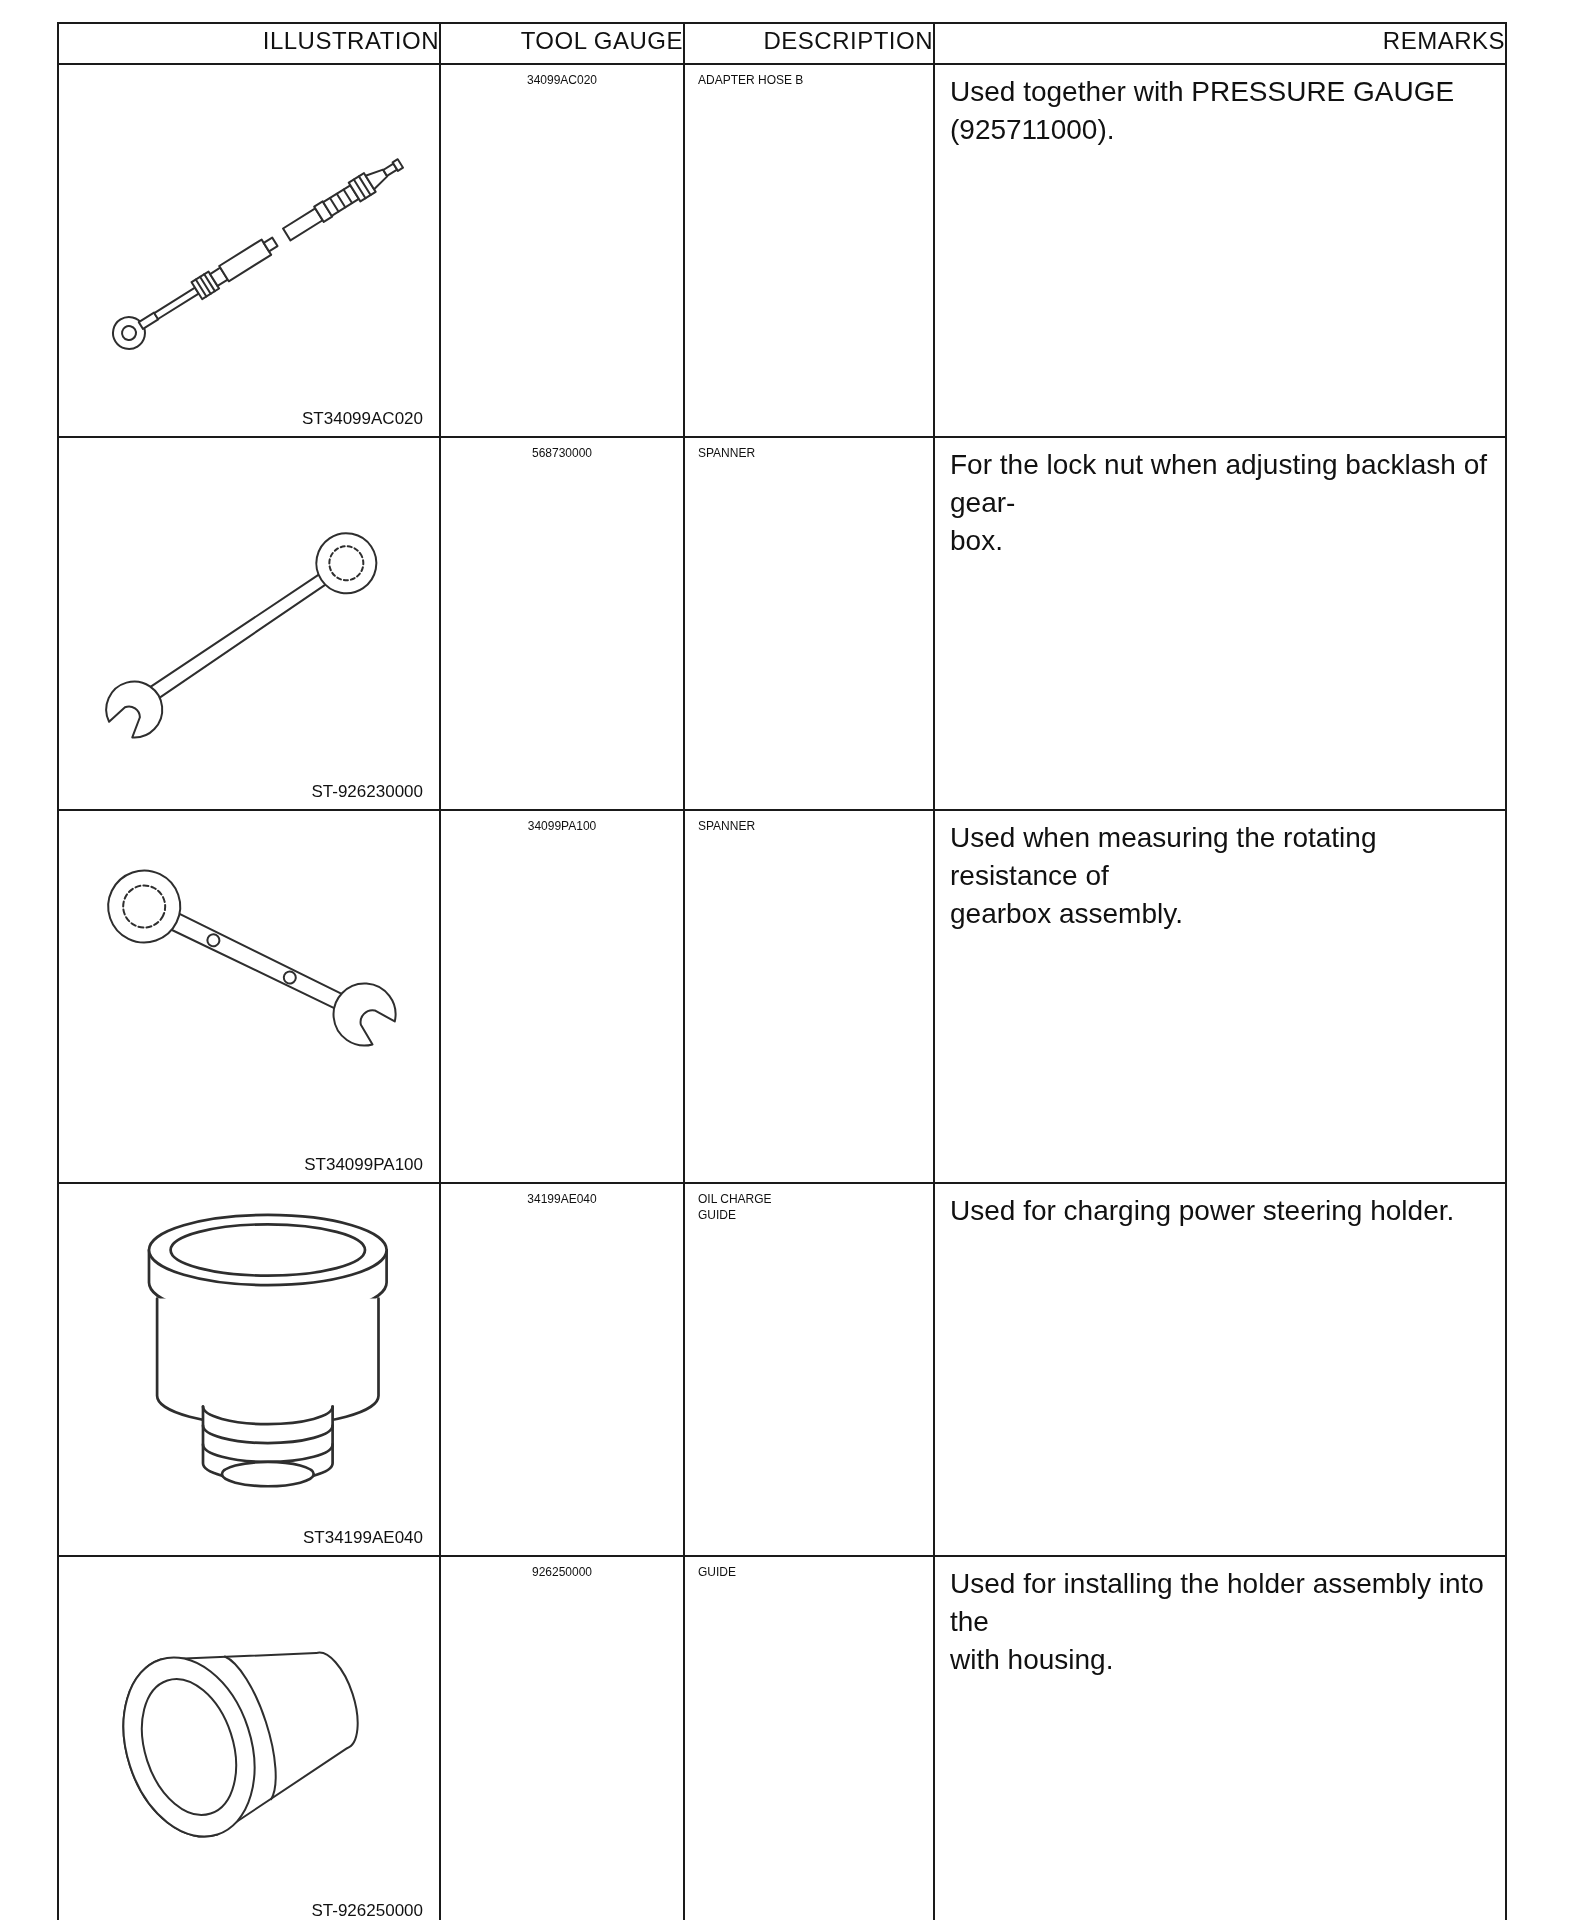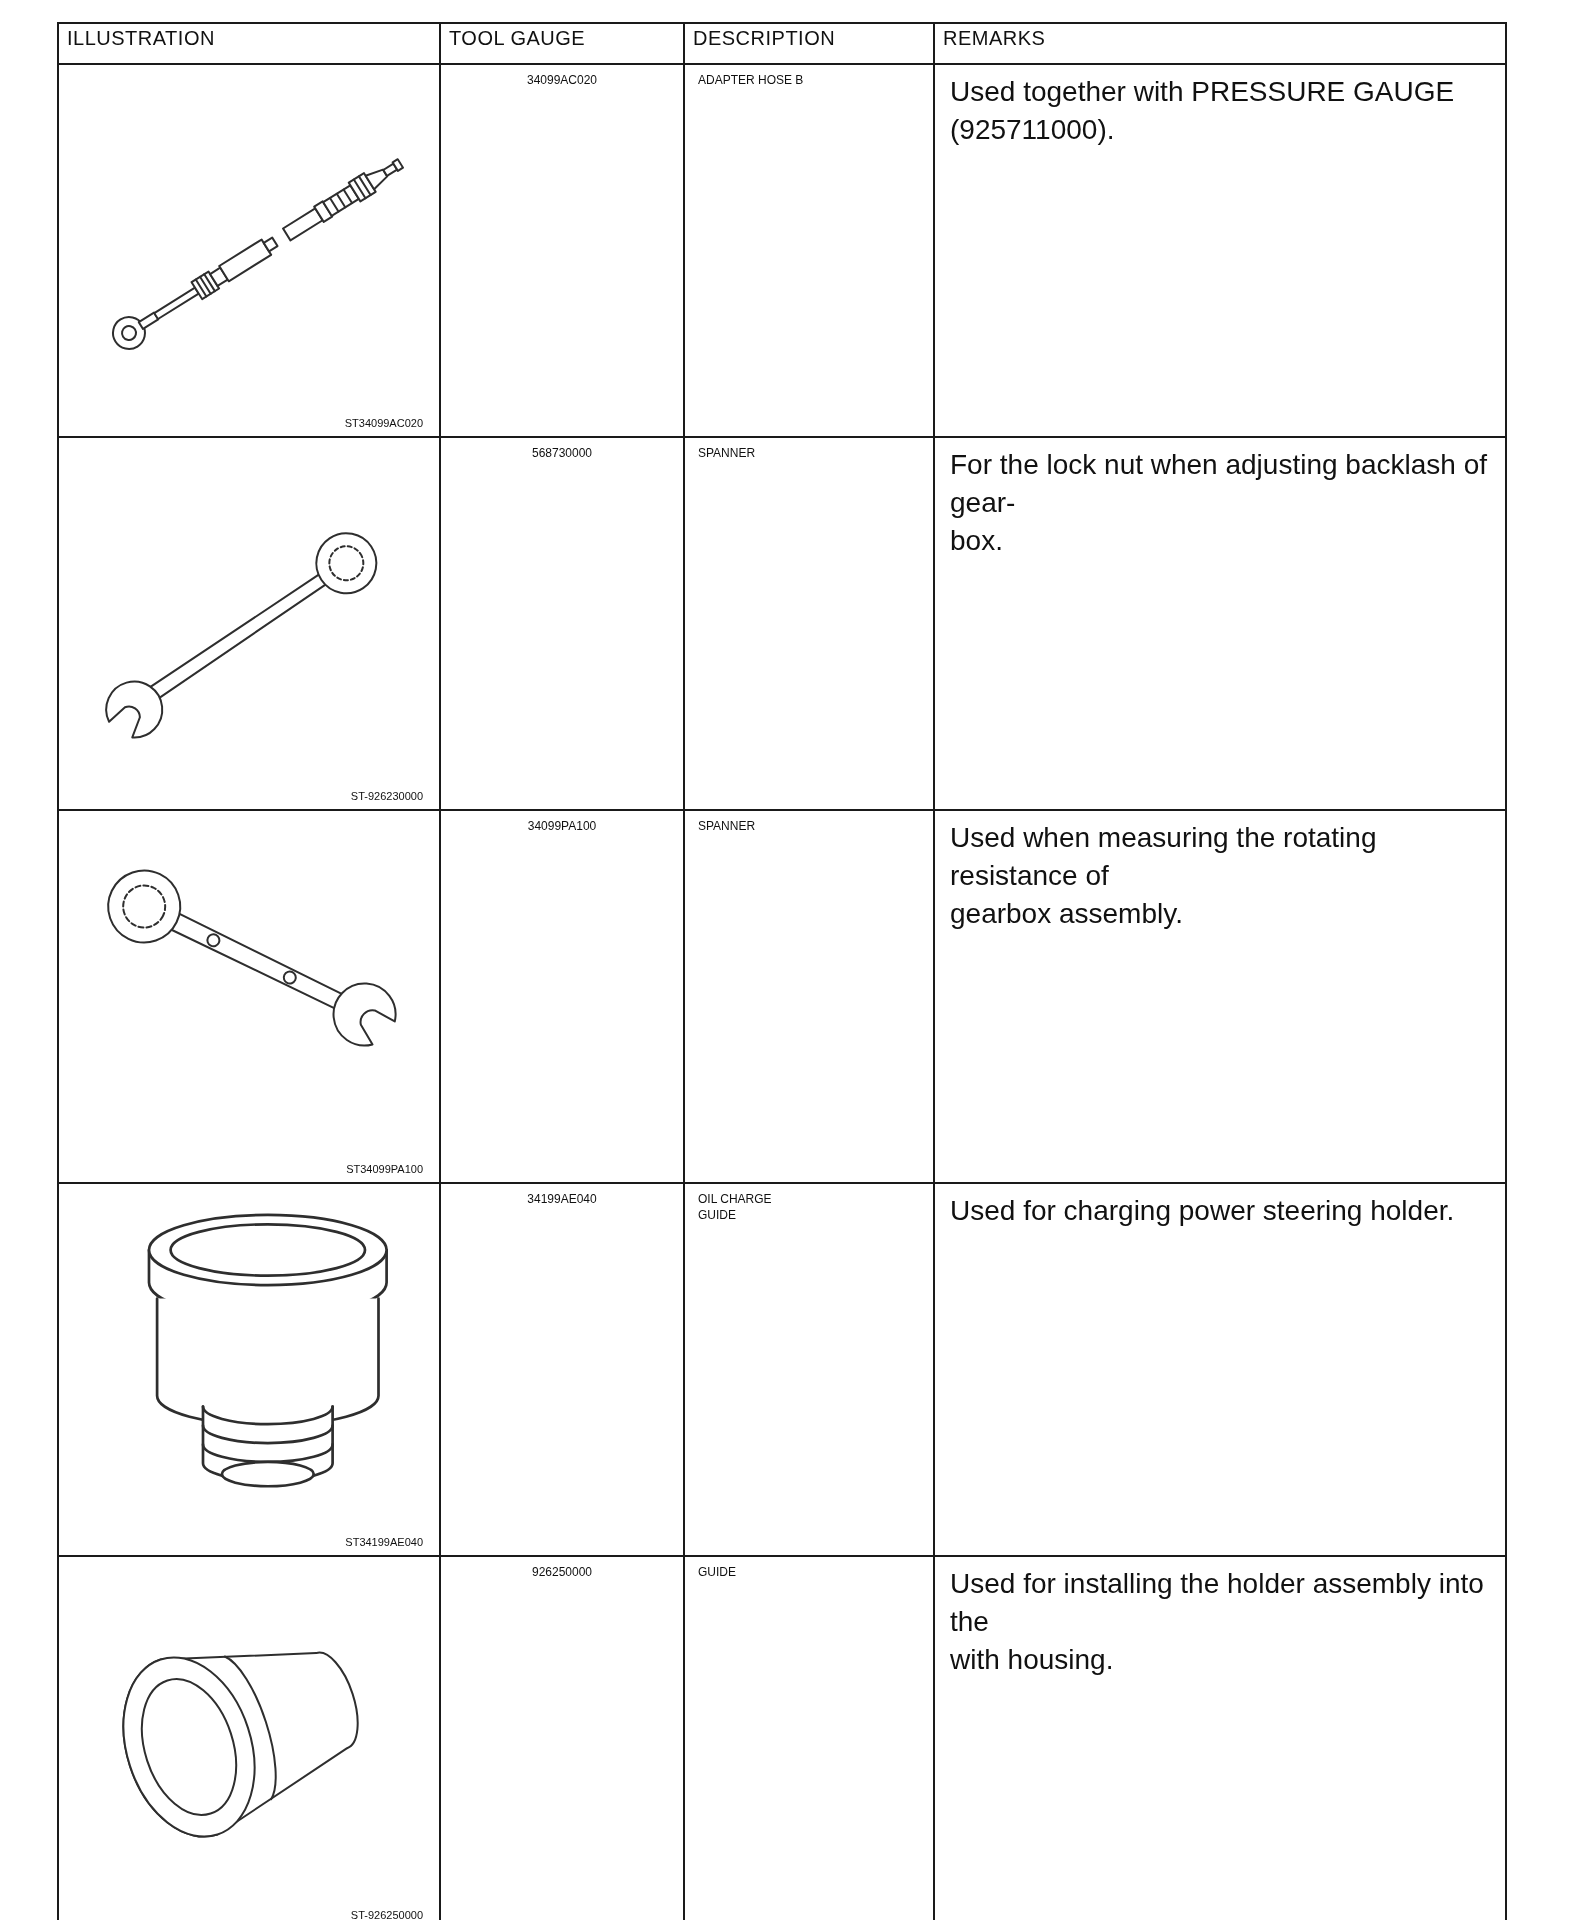--- a/index.html
+++ b/index.html
@@ -17,33 +17,33 @@
     border-collapse:collapse;
     table-layout:fixed;
   }
   .tools th,.tools td{
     border:2px solid #1a1a1a;
     vertical-align:top;
     background:#ffffff;
   }
   .tools th{
     height:34px;
-    font-size:20px;
+    font-size:24px;
     font-weight:400;
-    text-align:left;
+    text-align:right;
     letter-spacing:.5px;
-    padding:3px 0 2px 8px;
+    padding:3px 0 2px 0;
   }
   .tools td{height:369px;}
   td.illus{position:relative;padding:0;}
   .illus svg{display:block;}
   .caption{
     position:absolute;
     right:16px;bottom:7px;
-    font-size:11px;
+    font-size:17px;
     color:#111;
     white-space:nowrap;
   }
   td.toolnum{text-align:center;}
   .toolnum-text{
     padding-top:7px;
     font-size:12px;
   }
   td.desc .desc-text{
     padding:7px 8px 0 12px;

